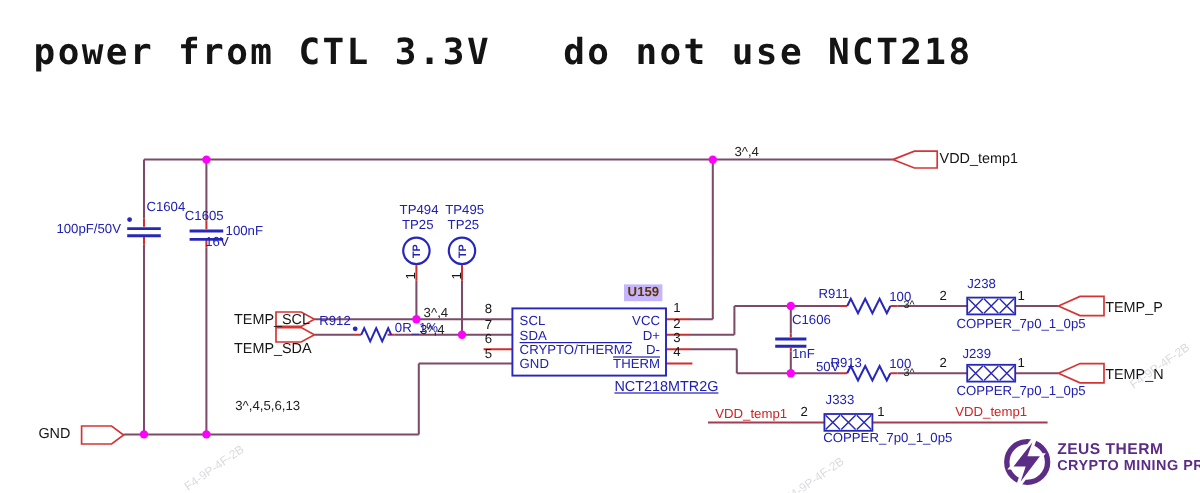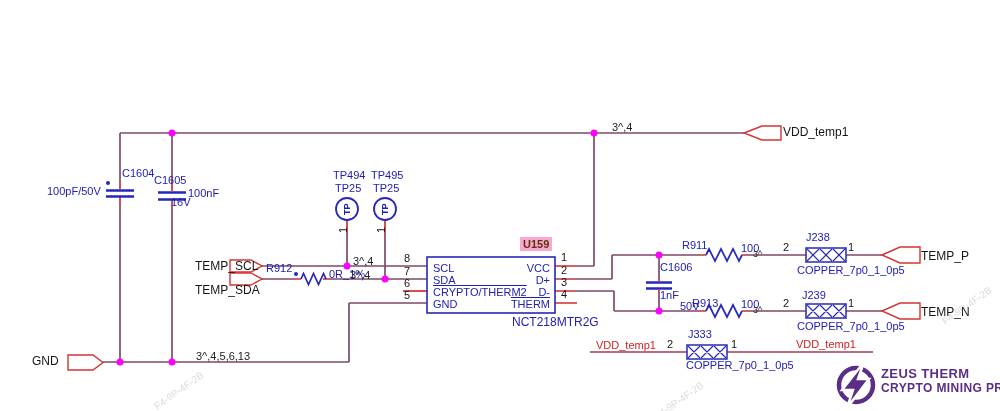--- a/index.html
+++ b/index.html
@@ -1,45 +1,46 @@
 <!DOCTYPE html>
 <html><head>
 <meta charset="utf-8">
 <style>
   html,body{margin:0;padding:0;background:#fff;}
   #sheet{position:relative;width:1000px;height:411px;background:#ffffff;overflow:hidden;
          font-family:"Liberation Sans",sans-serif;}
   #sheet svg{position:absolute;left:0;top:0;}
   .lbl{position:absolute;white-space:nowrap;line-height:1;}
   .b{color:#2020b4;font-size:11px;}
-  .b12{color:#2020b4;font-size:12px;}
+  .b12{color:#2020b4;font-size:12px;text-decoration:underline;}
   .k{color:#161616;font-size:12px;}
   .pn{color:#161616;font-size:11px;}
   .net{color:#222;font-size:11px;}
   .tiny{color:#222;font-size:9px;}
   .r{color:#cf2222;font-size:11px;}
   .title{position:absolute;left:28px;top:26px;color:#141414;
          font-family:"DejaVu Sans Mono",monospace;font-weight:bold;
          font-size:30px;letter-spacing:2px;white-space:pre;}
-  .badge{position:absolute;background:#f9a8d4;color:#5d3400;font-weight:bold;
+  .badge{position:absolute;background:#c4b5fd;color:#5d3400;font-weight:bold;
          font-size:11px;padding:1px 3px;}
   .rot{transform:rotate(-90deg);transform-origin:left top;}
   .tpTxt{color:#2020b4;font-size:9px;font-weight:bold;}
   .pinName{position:absolute;color:#2020b4;font-size:11px;white-space:nowrap;text-align:center;}
   .ovl{text-decoration:overline;}
   .rightAl{text-align:right;width:60px;}
   .numR{text-align:right;width:14px;}
   .logoTxt{position:absolute;color:#5c2d87;font-weight:bold;white-space:nowrap;letter-spacing:.4px;}
   .wm{position:absolute;color:rgba(140,130,150,.30);font-size:10px;transform:rotate(-35deg);white-space:nowrap;}
 </style>
 </head>
 <body>
 
 <div id="sheet">
 
+  <div class="title">power from CTL 3.3V   do not use NCT218</div>
 
   <svg width="1000" height="411" viewBox="0 0 1000 411">
 
     <g stroke="#7d4a68" stroke-width="1.7" fill="none">
       <path d="M120,133 H744"></path>
       <path d="M120,133 V182 M120,204 V362"></path>
       <path d="M172,133 V184 M172,206 V362"></path>
       <path d="M103,362 H349 M349,362 V303 M349,303 H427"></path>
       <path d="M262,266 H427"></path>
       <path d="M262,279 H295 M329,279 H427"></path>
@@ -190,21 +191,21 @@
   <div class="lbl k" style="left:195px;top:284px">TEMP_SDA</div>
   <div class="lbl k" style="left:783px;top:126px">VDD_temp1</div>
   <div class="lbl k" style="left:921px;top:250px">TEMP_P</div>
   <div class="lbl k" style="left:921px;top:306px">TEMP_N</div>
   <div class="lbl r" style="left:596px;top:340px">VDD_temp1</div>
   <div class="lbl r" style="left:796px;top:339px">VDD_temp1</div>
 
   <div class="lbl net" style="left:612px;top:122px">3^,4</div>
   <div class="lbl net" style="left:353px;top:256px">3^,4</div>
   <div class="lbl net" style="left:350px;top:270px">3^,4</div>
-  <div class="lbl net" style="left:196px;top:351px">3^,4,5,6,13</div>
+  <div class="lbl net" style="left:196px;top:334px">3^,4,5,6,13</div>
 
   <div class="logoTxt" style="left:881px;top:366px;font-size:13px">ZEUS THERM</div>
   <div class="logoTxt" style="left:881px;top:381px;font-size:12px">CRYPTO MINING PRO</div>
 
   <div class="wm" style="left:150px;top:385px">F4-9P-4F-2B</div>
   <div class="wm" style="left:650px;top:395px">F4-9P-4F-2B</div>
   <div class="wm" style="left:938px;top:300px">F4-9P-4F-2B</div>
 
 </div>
 

